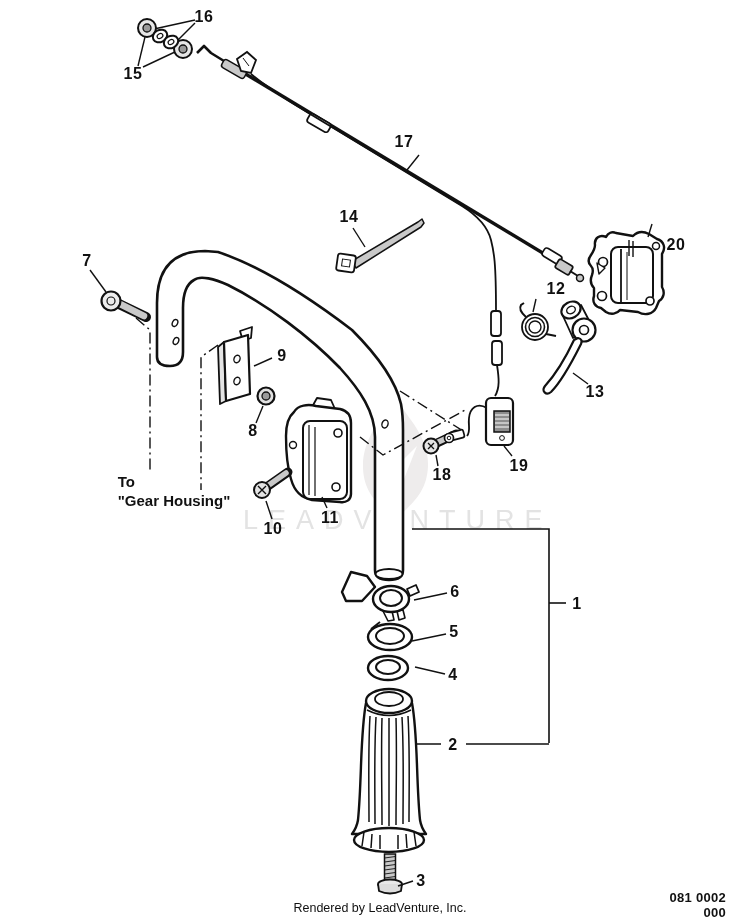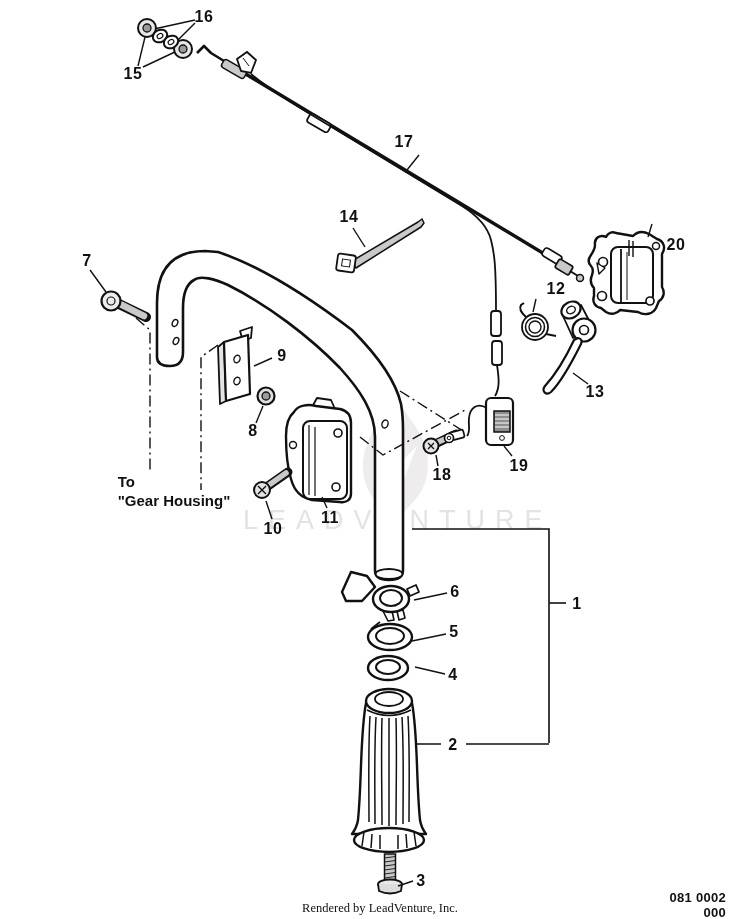--- a/index.html
+++ b/index.html
@@ -14,21 +14,21 @@
     font-weight:bold;font-size:16px;color:#111;letter-spacing:0.5px;
     white-space:nowrap;
   }
   .note{
     position:absolute;transform:translate(-50%,-50%);
     text-align:left;font-weight:bold;font-size:15px;color:#111;line-height:1.25;
     white-space:nowrap;
   }
   .footer-center{
     position:absolute;left:230px;top:901px;width:300px;text-align:center;
-    font-family:Liberation Serif, serif;font-size:12.5px;color:#111;
+    font-family:Liberation Sans, sans-serif;font-size:12.5px;color:#111;
   }
   .footer-code{
     position:absolute;left:650px;top:890px;width:76px;text-align:right;
     font-weight:bold;font-size:13px;color:#111;letter-spacing:0.3px;
   }
 </style>
 </head>
 <body>
 
 <div id="stage">

